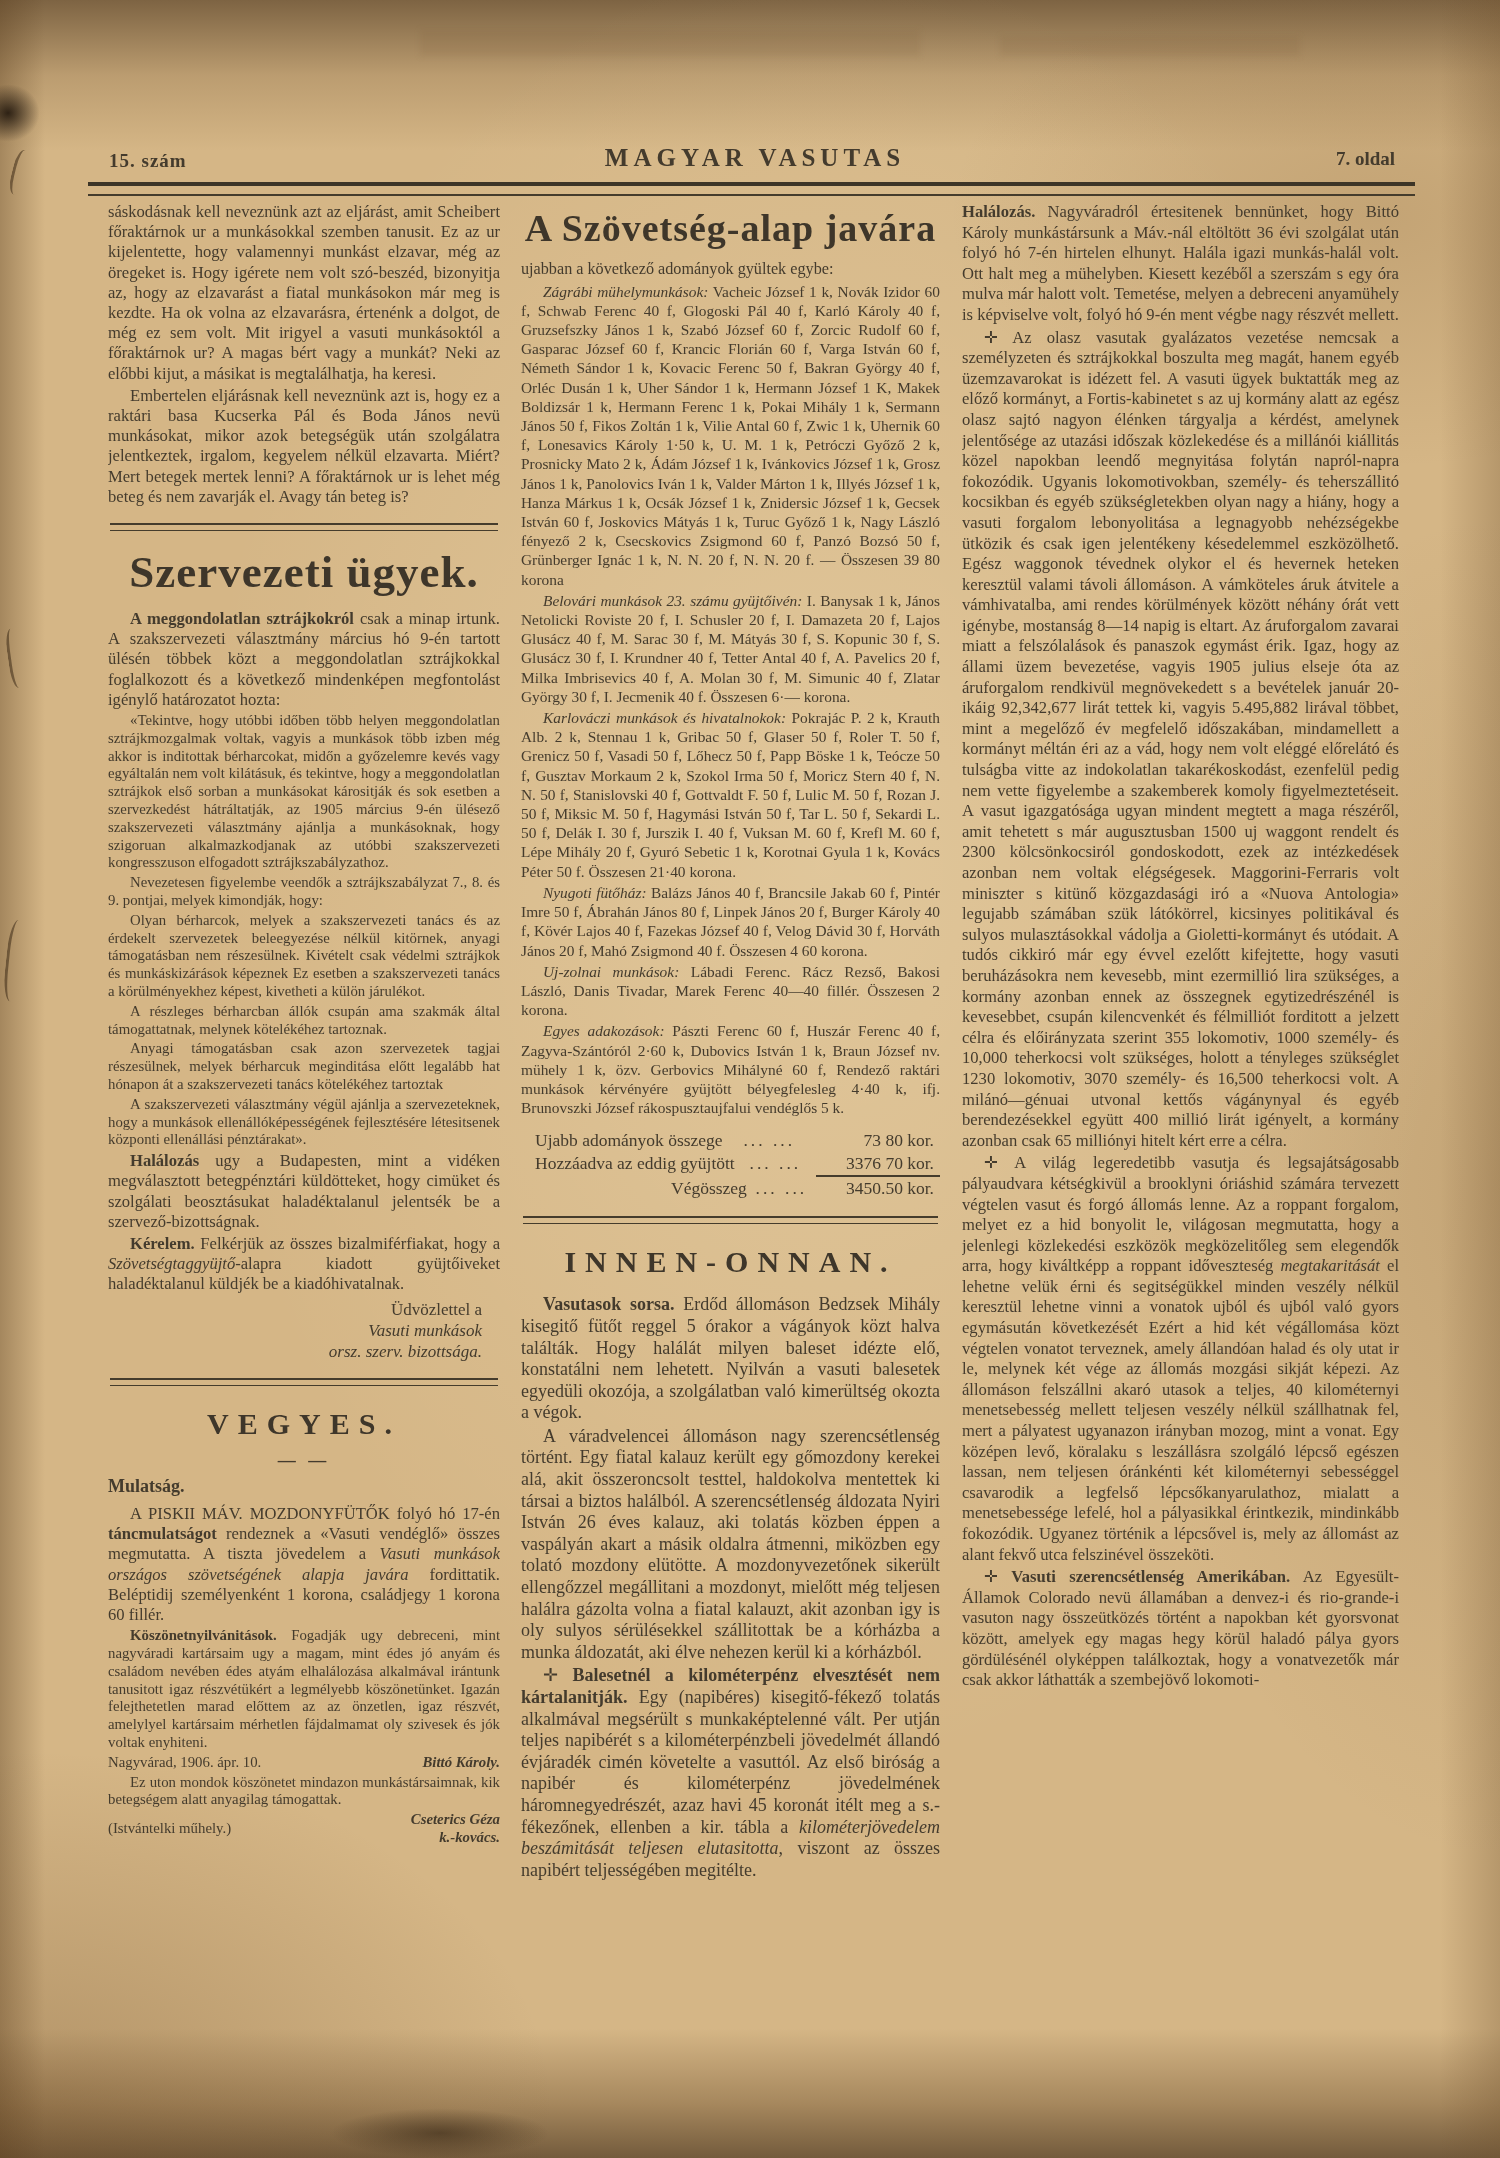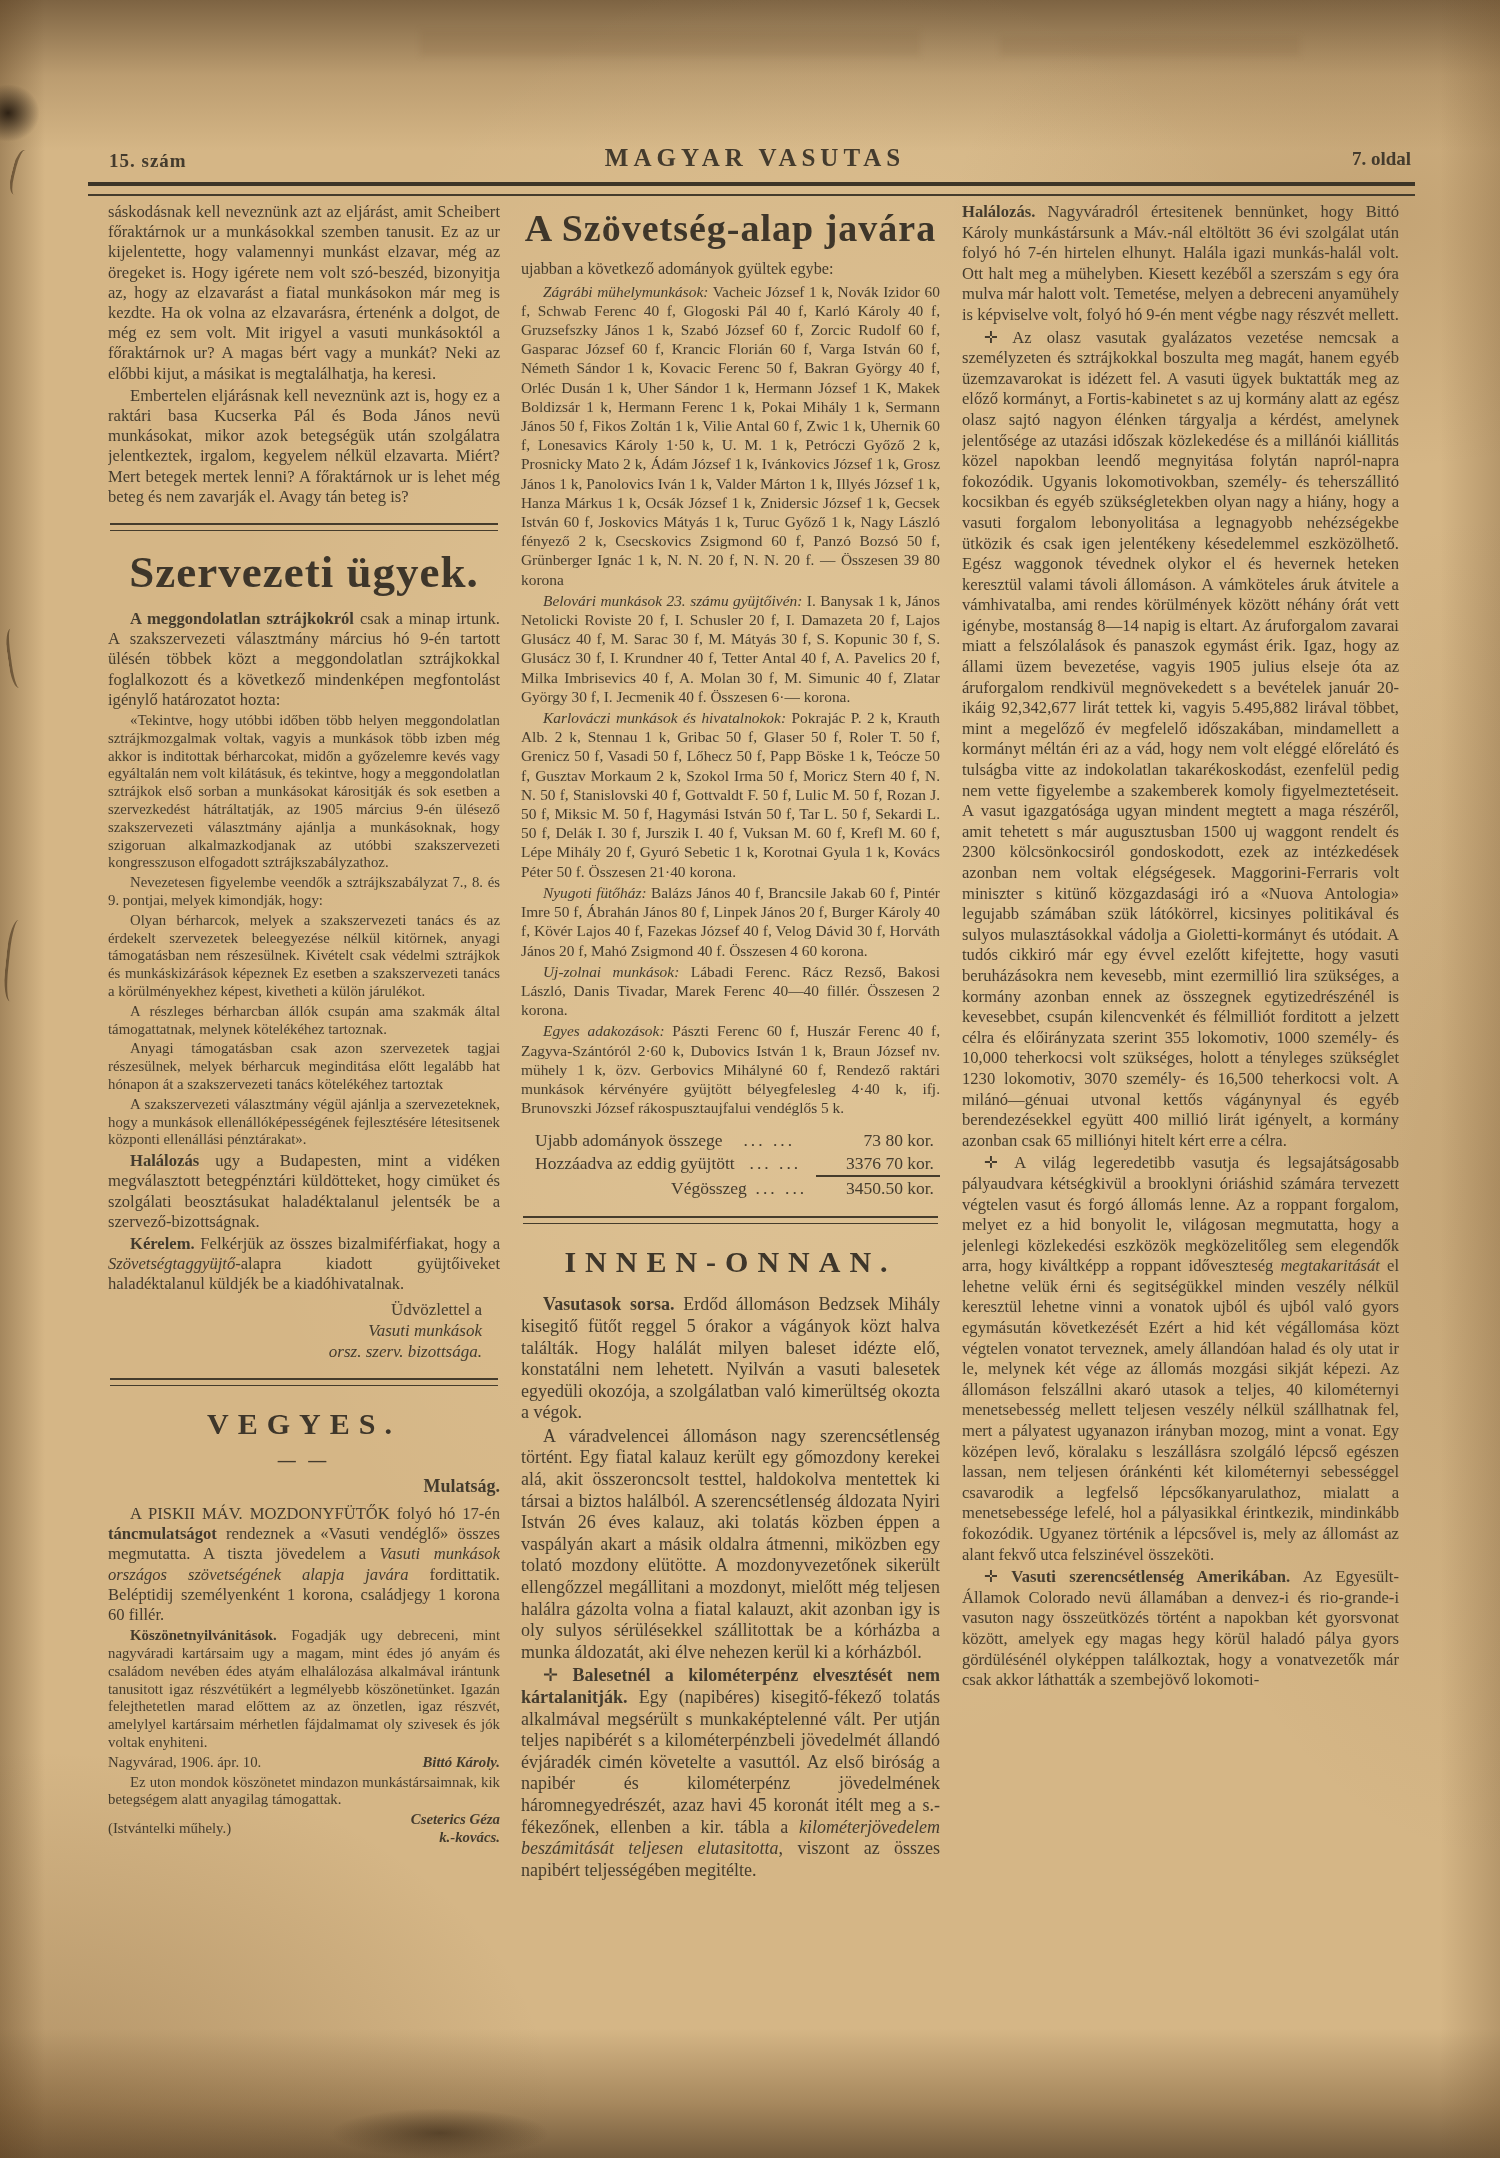--- a/index.html
+++ b/index.html
@@ -11,40 +11,40 @@
       radial-gradient(ellipse 600px 350px at 92% 10%, rgba(125,90,48,.20), transparent 72%),
       radial-gradient(ellipse 750px 520px at 2% 98%, rgba(105,72,36,.32), transparent 70%),
       radial-gradient(ellipse 500px 900px at 100% 55%, rgba(120,88,48,.18), transparent 75%),
       linear-gradient(90deg, rgba(85,58,28,.38) 0, rgba(85,58,28,0) 3%, rgba(85,58,28,0) 96%, rgba(110,80,45,.30) 100%),
       linear-gradient(180deg, rgba(62,40,18,.58) 0, rgba(120,90,55,.28) 3.5%, rgba(120,90,55,0) 7%, rgba(120,90,55,0) 94%, rgba(95,65,32,.40) 97.5%, rgba(55,35,15,.62) 100%);}
   .stain{position:absolute;pointer-events:none;}
   
   .masthead{position:absolute;left:95px;top:138px;width:1320px;height:40px;}
   .mh-issue{position:absolute;left:14px;top:12px;font-size:19px;font-weight:bold;letter-spacing:1px;text-align:right;}
   .mh-title{position:absolute;left:0;right:0;top:6px;text-align:center;font-size:25px;font-weight:bold;letter-spacing:5px;}
-  .mh-page{position:absolute;right:4px;top:10px;font-size:19px;font-weight:bold;}
+  .mh-page{position:absolute;right:20px;top:10px;font-size:19px;font-weight:bold;}
   .hdr-rule{position:absolute;left:88px;top:182px;width:1327px;height:8px;
     border-top:4px solid #3d3527;border-bottom:2px solid #453c2c;}
   
   .col{position:absolute;top:202px;text-align:justify;overflow:hidden;}
   #col1{left:108px;width:392px;height:1900px;font-size:16.6px;line-height:20.2px;}
   #col2{left:521px;width:419px;height:1930px;font-size:16.2px;line-height:19.6px;}
   #col3{left:962px;width:437px;height:1900px;font-size:16.6px;line-height:20.6px;}
   p.para{margin:0 0 2px 0;text-indent:22px;}
   p.para.noindent{text-indent:0;}
   p.para.small{font-size:14.8px;line-height:17.8px;}
   p.para.dense{font-size:15.4px;line-height:19.2px;}
   p.para.loose{font-size:18px;line-height:21.6px;}
   .b{font-weight:bold;}
   .i{font-style:italic;}
   .bi{font-weight:bold;font-style:italic;}
   .h1{text-align:center;font-weight:bold;font-size:45px;line-height:50px;margin:16px 0 12px;letter-spacing:1px;color:#3e362a;}
   .h1.light{font-size:38px;line-height:44px;margin:4px 0 10px;font-weight:600;}
   .h2{text-align:center;font-weight:bold;font-size:30px;line-height:36px;letter-spacing:9px;margin:20px 0 14px;color:#3e362a;}
-  .h3{text-align:right;font-weight:bold;font-size:18px;margin:6px 0 8px;text-indent:0;}
+  .h3{text-align:left;font-weight:bold;font-size:18px;margin:6px 0 8px;text-indent:0;}
   .rule2{height:5px;border-top:2.5px solid #453c2c;border-bottom:1.5px solid #453c2c;margin:16px 2px 6px;}
   .dash{text-align:center;font-weight:bold;letter-spacing:4px;margin:-6px 0 4px;font-size:18px;}
   .sig{text-align:right;padding-right:18px;margin:4px 0 6px;font-size:17px;line-height:21px;}
   .byline{display:flex;justify-content:space-between;align-items:center;margin:2px 0;font-size:14.8px;line-height:17.8px;}
   .byline .right{text-align:right;}
   .totals{margin:12px 0 10px;font-size:17.5px;line-height:23px;}
   .trow{display:flex;align-items:baseline;}
   .trow .lbl{white-space:nowrap;padding-left:14px;}
   .trow.final .lbl{padding-left:150px;}
   .trow .ldr{flex:1;text-align:center;letter-spacing:3px;overflow:hidden;white-space:nowrap;}

